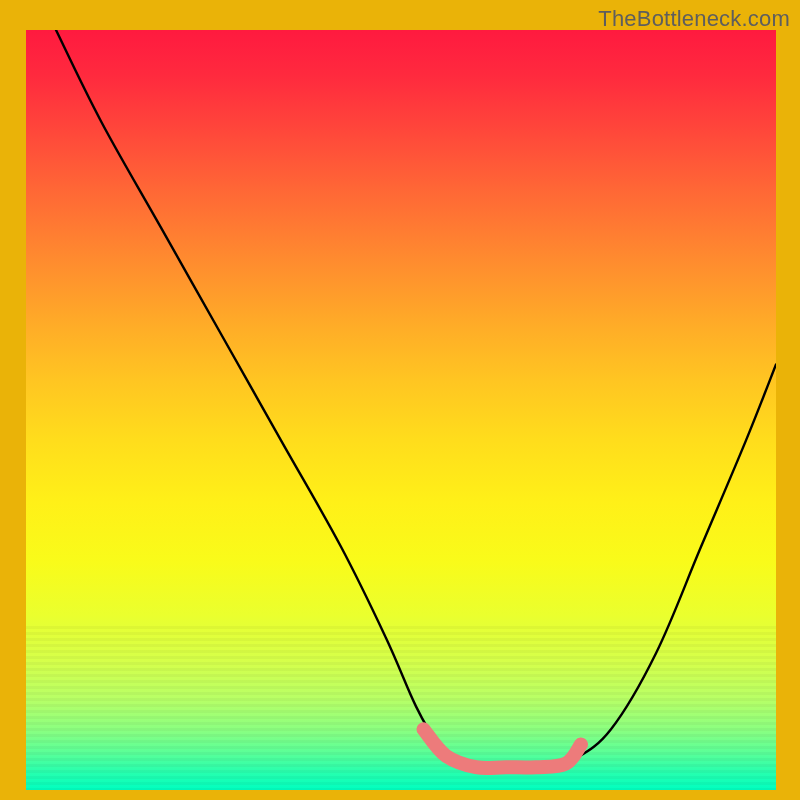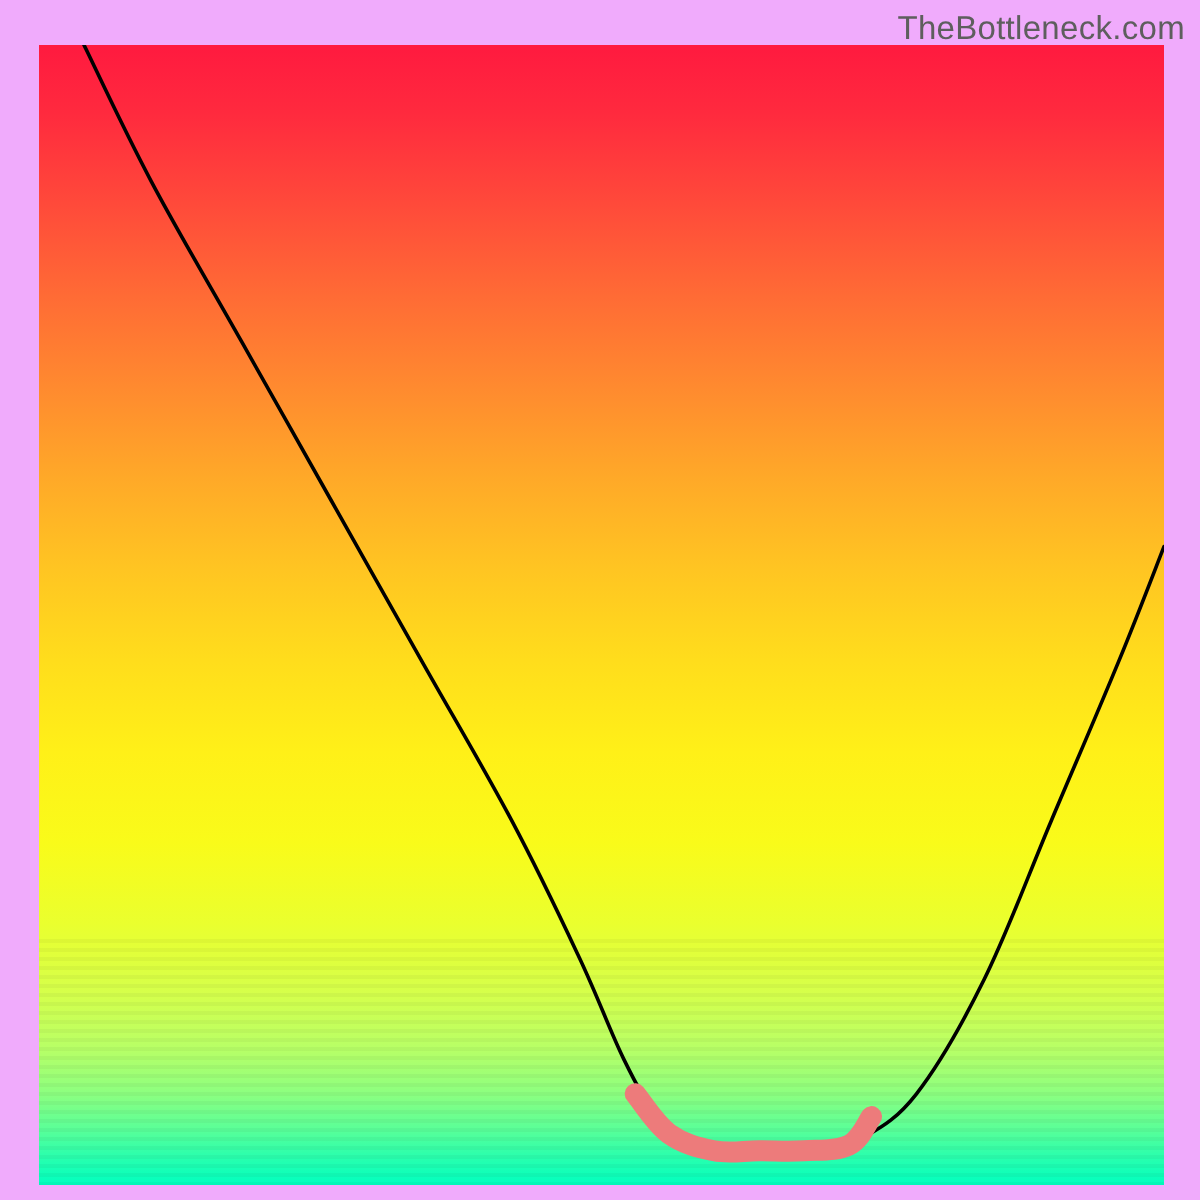--- a/index.html
+++ b/index.html
@@ -1,21 +1,21 @@
 <!DOCTYPE html>
 <html><head>
 <meta charset="utf-8">
 <style>
   * { margin: 0; padding: 0; box-sizing: border-box; }
   html, body { width: 800px; height: 800px; overflow: hidden; background: #000; }
   .container {
     position: relative;
     width: 800px;
     height: 800px;
-    background: #f0abfc;
+    background: #eab308;
   }
   .watermark {
     position: absolute;
     top: 6px;
     right: 10px;
     font-family: Arial, Helvetica, sans-serif;
     font-size: 22px;
     color: #5e5e5e;
     letter-spacing: 0.2px;
     z-index: 10;

